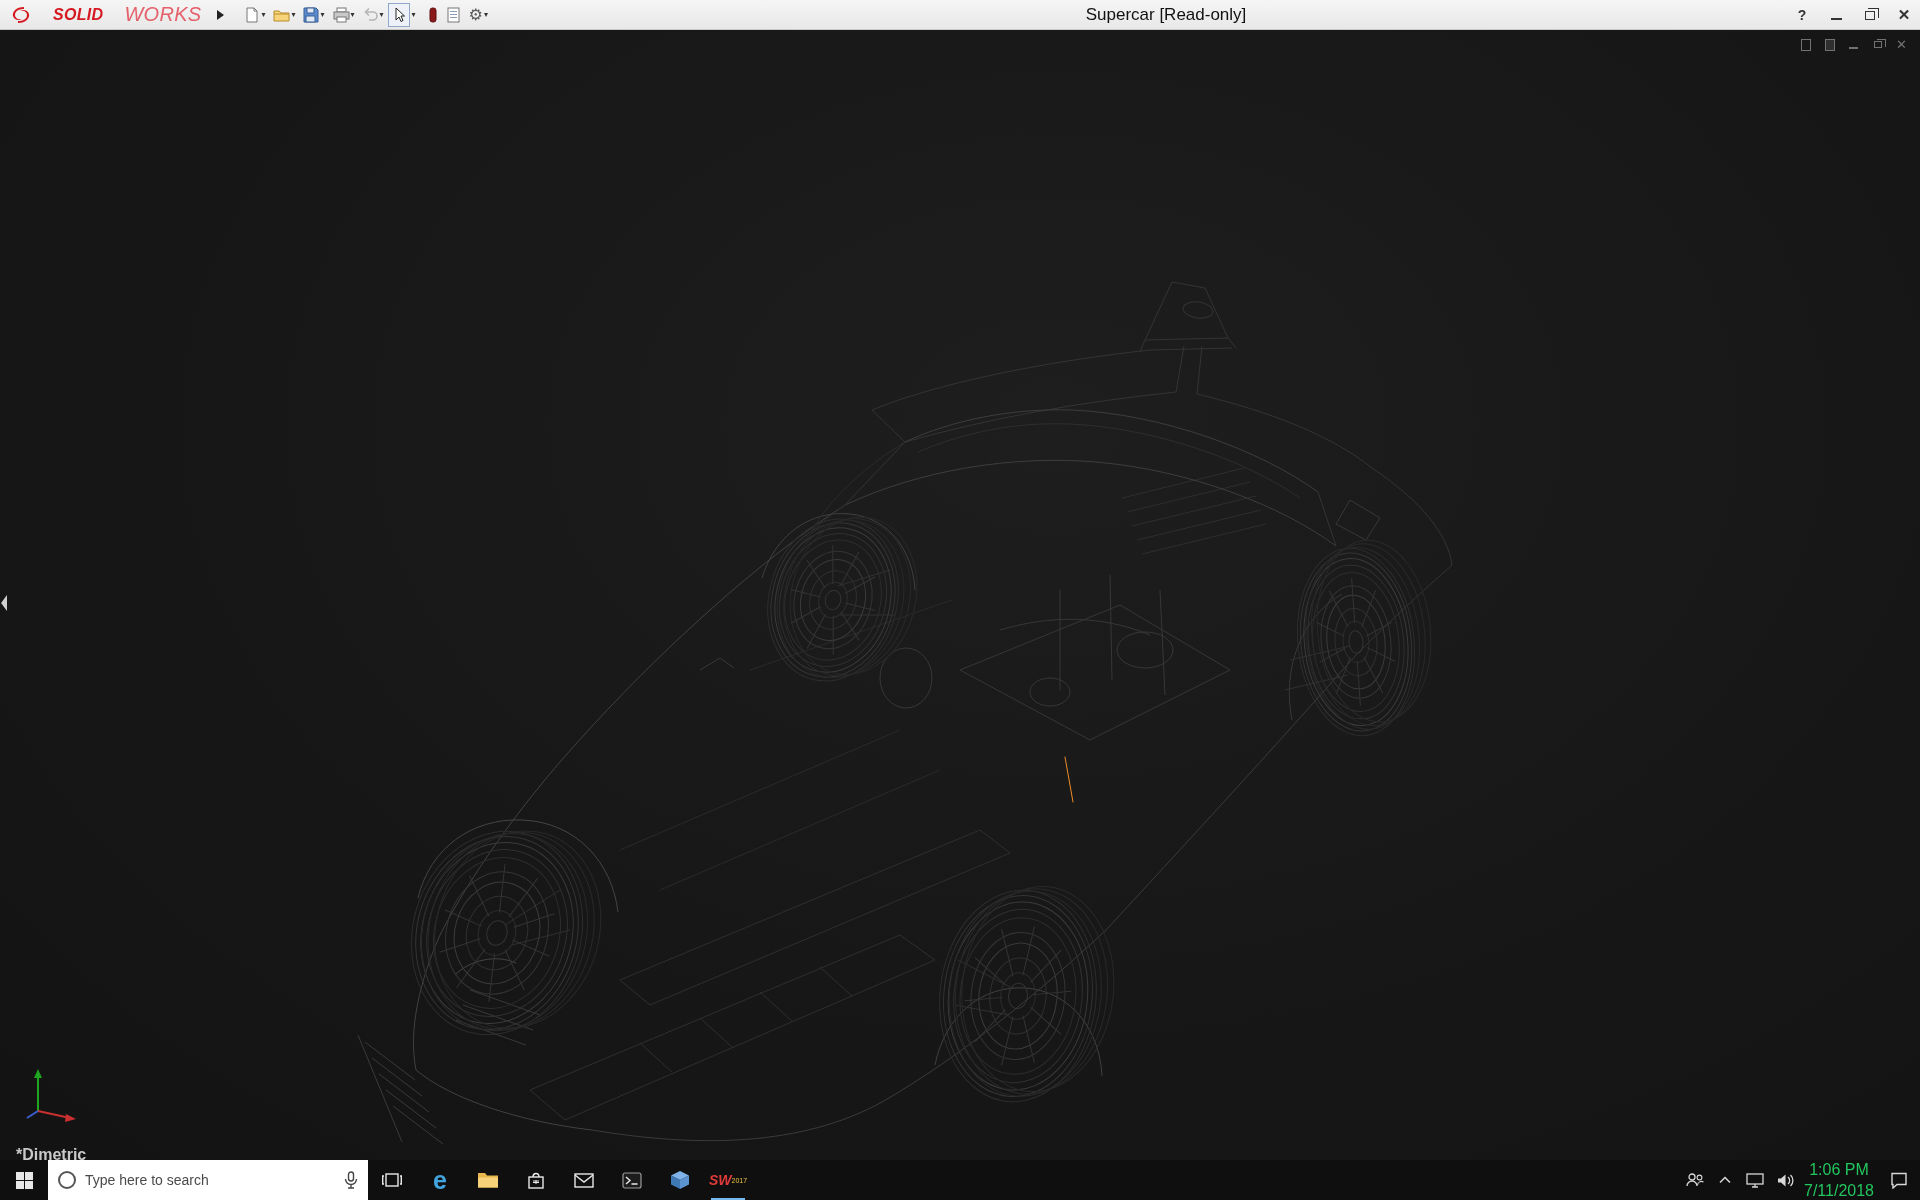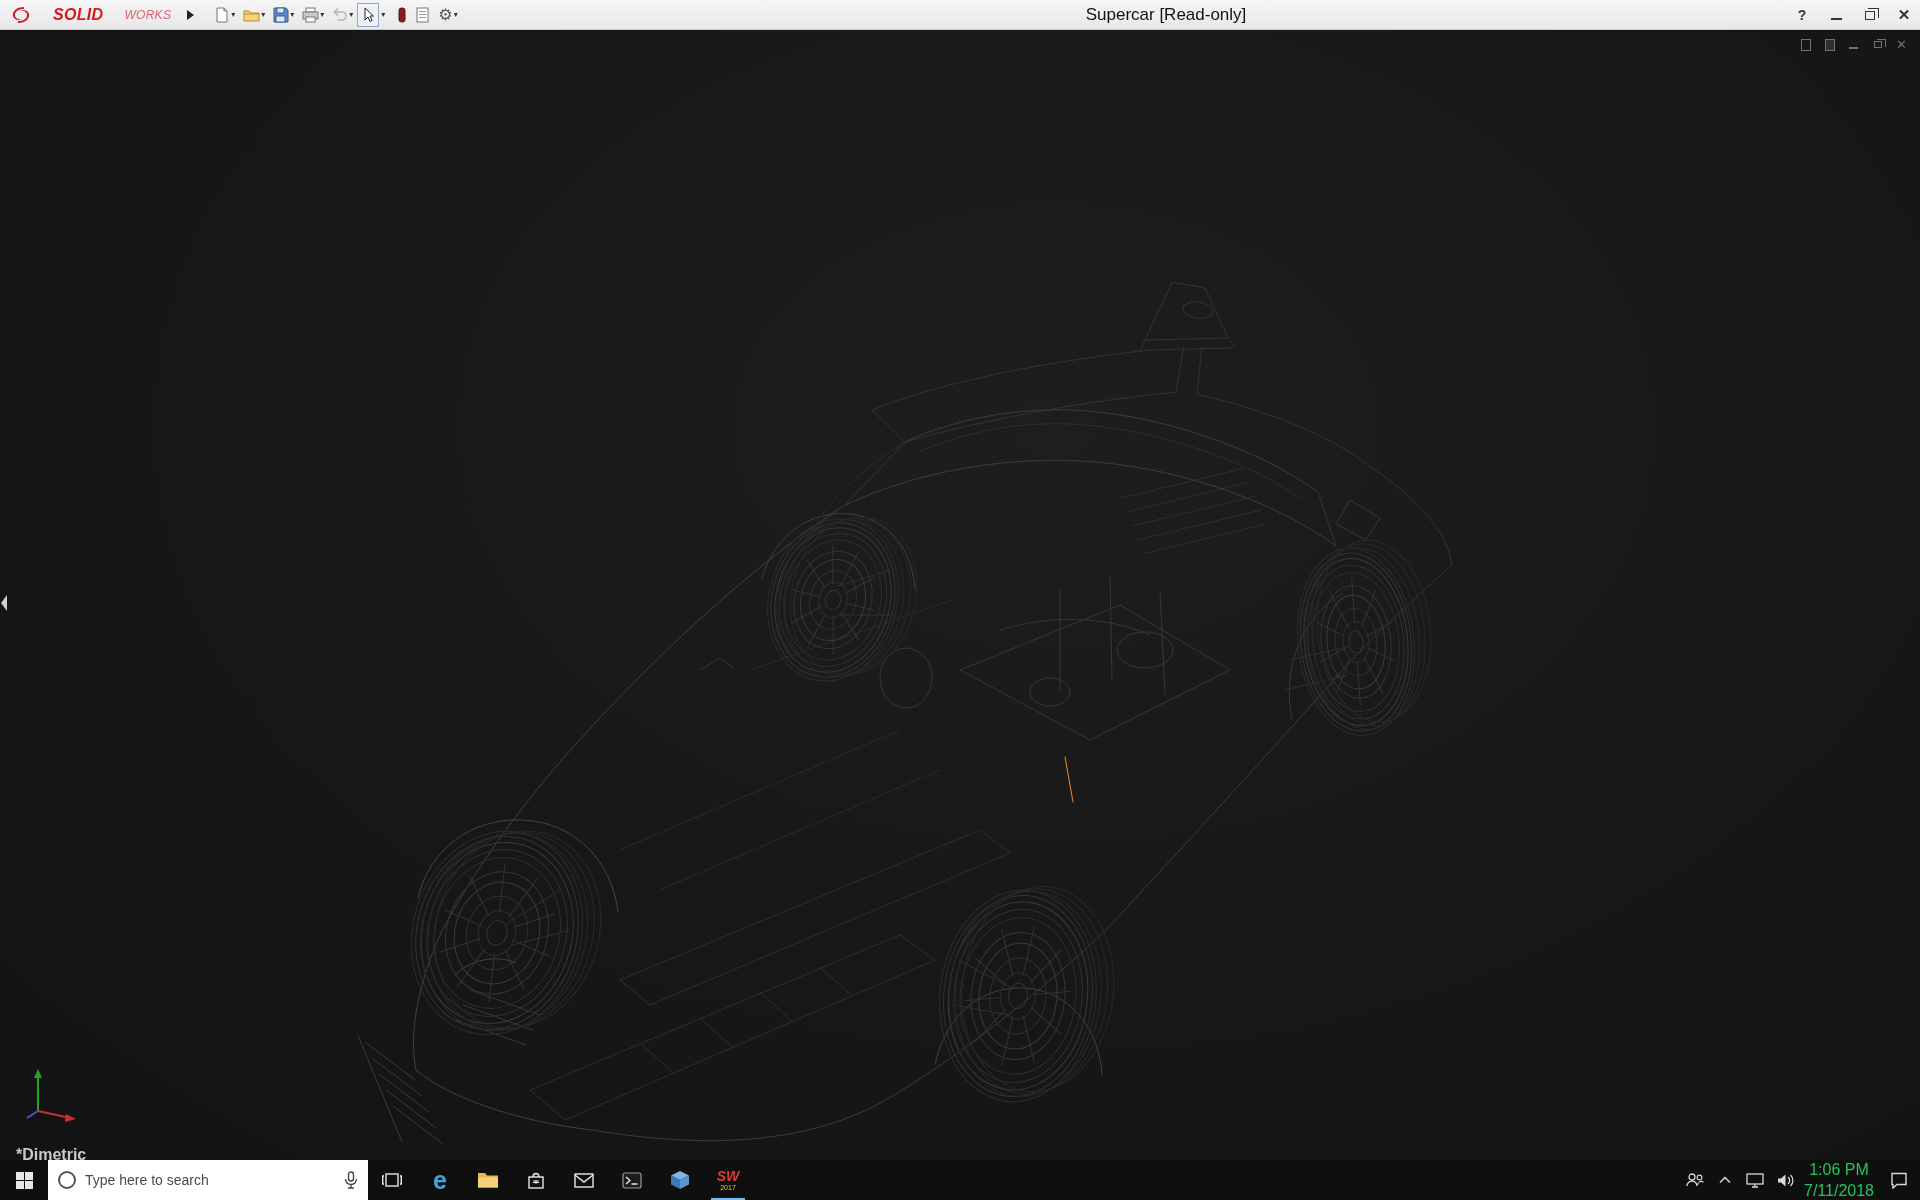--- a/index.html
+++ b/index.html
@@ -5,21 +5,21 @@
   * { box-sizing: border-box; margin: 0; padding: 0; }
   html,body { width:1920px; height:1200px; overflow:hidden; background:#000;
               font-family:"Liberation Sans", sans-serif; }
 
   
   .titlebar{ position:absolute; top:0; left:0; width:1920px; height:30px;
     background:linear-gradient(#f5f5f5,#e8e8e8); border-bottom:1px solid #c9c9c9;
     display:flex; align-items:center; z-index:30;}
   .logo{ display:flex; align-items:center; padding:0 6px 0 10px; gap:21px;}
   .brand-solid{ color:#d51920; font-weight:bold; font-style:italic; font-size:16px; letter-spacing:.3px;}
-  .brand-works{ color:#e4606a; font-style:italic; font-size:12px; letter-spacing:.3px;}
+  .brand-works{ color:#e4606a; font-style:italic; font-size:20px; letter-spacing:.3px;}
   .flyout-arrow{ width:0;height:0;border-left:7px solid #222;border-top:5px solid transparent;
     border-bottom:5px solid transparent; margin:0 16px 0 10px; cursor:pointer;}
   .tb-icons{ display:flex; align-items:center; }
   .tb-btn{ display:flex; align-items:center; height:24px; padding:0 3px; border:1px solid transparent;}
   .tb-btn.selected{ background:#eef2f8; border:1px solid #8fa8c8; }
   .chev{ font-family:"DejaVu Sans",sans-serif; font-size:8px; color:#333; margin-left:1px;}
   .gear-glyph{ font-family:"DejaVu Sans",sans-serif; font-size:16px; color:#5a5a5a; line-height:1;}
   .wtitle{ position:absolute; left:1166px; transform:translateX(-50%); top:0; height:30px;
     display:flex; align-items:center; font-size:17px; color:#111; white-space:nowrap;}
   .win-controls{ position:absolute; right:8px; top:0; height:30px; display:flex; align-items:center; gap:18px;}
@@ -59,21 +59,21 @@
     display:flex; align-items:stretch; z-index:40;}
   .tb-start{ width:48px; display:flex; align-items:center; justify-content:center; cursor:pointer;}
   .searchbox{ width:320px; background:#fff; display:flex; align-items:center; padding:0 10px; gap:9px;}
   .cortana-ring{ width:18px; height:18px; border-radius:50%; border:2px solid #555; flex:none;}
   .search-input{ flex:1; border:none; outline:none; font-size:14px; color:#222;
      font-family:"Liberation Sans",sans-serif; background:transparent;}
   .search-input::placeholder{ color:#4a4a4a; opacity:1;}
   .tb-app{ width:48px; display:flex; align-items:center; justify-content:center; position:relative; cursor:pointer;}
   .tb-app.active::after{ content:""; position:absolute; left:7px; right:7px; bottom:0; height:2px; background:#76b9ed;}
   .edge-e{ color:#41a4dd; font-size:25px; font-weight:bold; line-height:1;}
-  .sw-icon{ display:flex; flex-direction:column; align-items:center; line-height:1;}
+  .sw-icon{ display:flex; flex-direction:row; align-items:center; line-height:1;}
   .sw-letters{ color:#e03a3a; font-weight:bold; font-size:14px; font-style:italic;}
   .sw-year{ color:#f0c040; font-size:7px; margin-top:1px;}
   .tray{ margin-left:auto; display:flex; align-items:center;}
   .tray-btn{ width:30px; height:40px; display:flex; align-items:center; justify-content:center; cursor:pointer;}
   .clock{ width:78px; text-align:center; color:#22c55e; font-size:16px; line-height:1.3; cursor:pointer; padding-top:1px;}
   .action-center{ width:42px;}
 </style>
 </head>
 <body>
 

